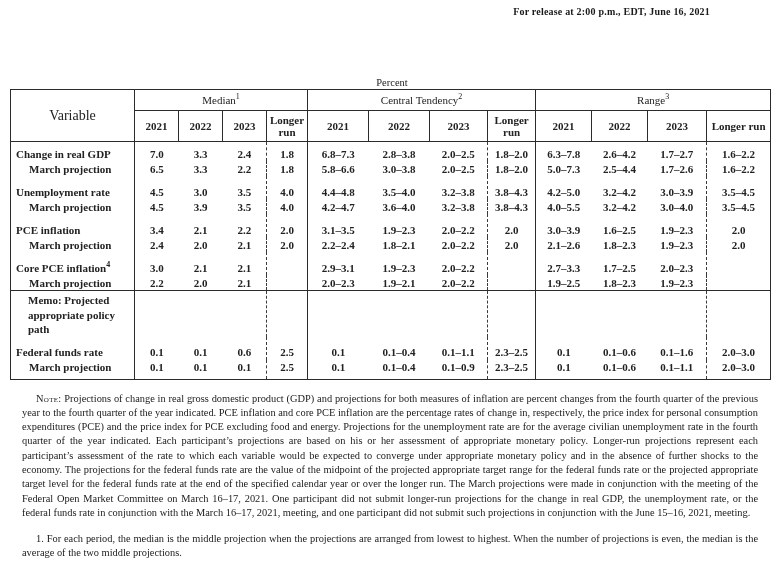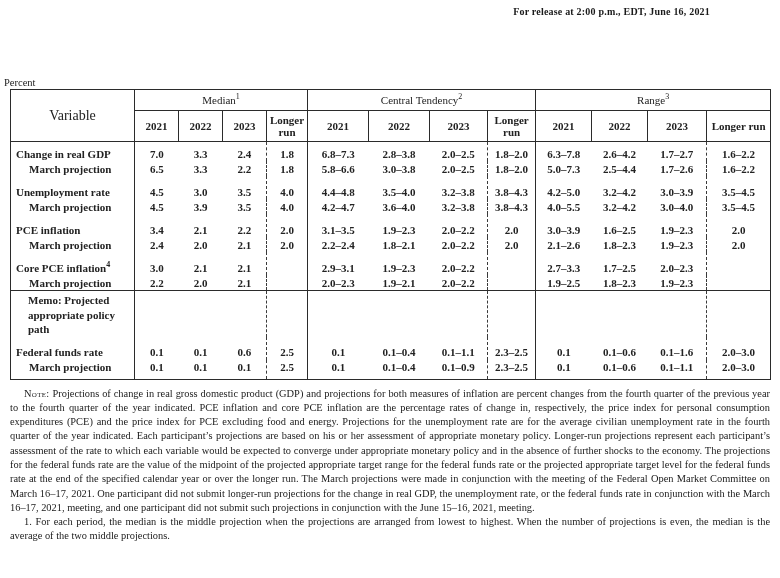--- a/index.html
+++ b/index.html
@@ -1,19 +1,19 @@
 <!DOCTYPE html>
 <html><head>
 <meta charset="utf-8">
 <style>
   html,body{margin:0;padding:0;background:#fff;}
   body{width:780px;height:578px;color:#1a1a1a;font-family:"Liberation Serif",serif;position:relative;overflow:hidden;}
   .release{padding:6px 70px 0 0;text-align:right;font-weight:bold;font-size:10px;letter-spacing:.2px;}
   .title{margin-top:60px;text-align:center;font-weight:bold;font-size:13.5px;line-height:17.5px;}
-  .unit{margin:26px 0 1px 4px;font-size:10.5px;}
+  .unit{margin:26px 0 1px 4px;font-size:10.5px;text-align:center;}
   table{border-collapse:collapse;table-layout:fixed;width:760px;margin-left:10px;font-family:"Liberation Serif",serif;}
   col.c-label{width:124px;} col.c-m{width:44px;} col.c-mlr{width:41px;}
   col.c-ct{width:61px;} col.c-ct3{width:58px;} col.c-ctlr{width:48px;}
   col.c-r{width:56px;} col.c-r3{width:59px;} col.c-rlr{width:64px;}
   table{border:1.6px solid #2b2b2b;}
   th,td{padding:0;font-size:11px;font-weight:bold;color:#222;}
   tr.grouprow th{height:20px;font-weight:normal;border-bottom:1px solid #2b2b2b;}
   th.varhead{border-right:1.6px solid #2b2b2b;font-weight:bold;vertical-align:middle;font-size:14px;}
   tr.grouprow th.grp{border-left:1.6px solid #2b2b2b;}
   tr.yearrow th{height:30px;border-left:1px solid #2b2b2b;border-bottom:1.8px solid #2b2b2b;vertical-align:middle;line-height:12px;font-size:11px;}
@@ -23,21 +23,21 @@
   tbody td.lbl{text-align:left;padding-left:5px;}
   tbody td.lbl.indent{padding-left:18px;margin-top:33px;}
   tbody td.g0{border-left:1.6px solid #2b2b2b;margin-left:9px;}
   tbody td.dash{border-left:1.2px dashed #3a3a3a;}
   tbody tr.gap td{padding-top:8px;}
   tbody tr.memo td{border-top:1.8px solid #2b2b2b;padding-top:2px;vertical-align:top;}
   tbody tr.memo td.lbl{line-height:14.5px;height:30px;padding-left:17px;}
   tbody tr.first td{padding-top:4px;font-family:Liberation Serif, serif;}
   tbody tr.last td{padding-bottom:4px;}
   .notes{margin:7px 10px 0 10px;width:760px;font-size:10.4px;line-height:14.3px;text-align:justify;}
-  .notes p{margin:0;text-indent:14px;}
+  .notes p{margin:12px;text-indent:14px;}
   .sc{font-variant:small-caps;letter-spacing:.3px;}
 </style>
 </head>
 <body>
 
 <div class="release">For release at 2:00 p.m., EDT, June 16, 2021</div>
 
 <div class="title">
 </div>
 

